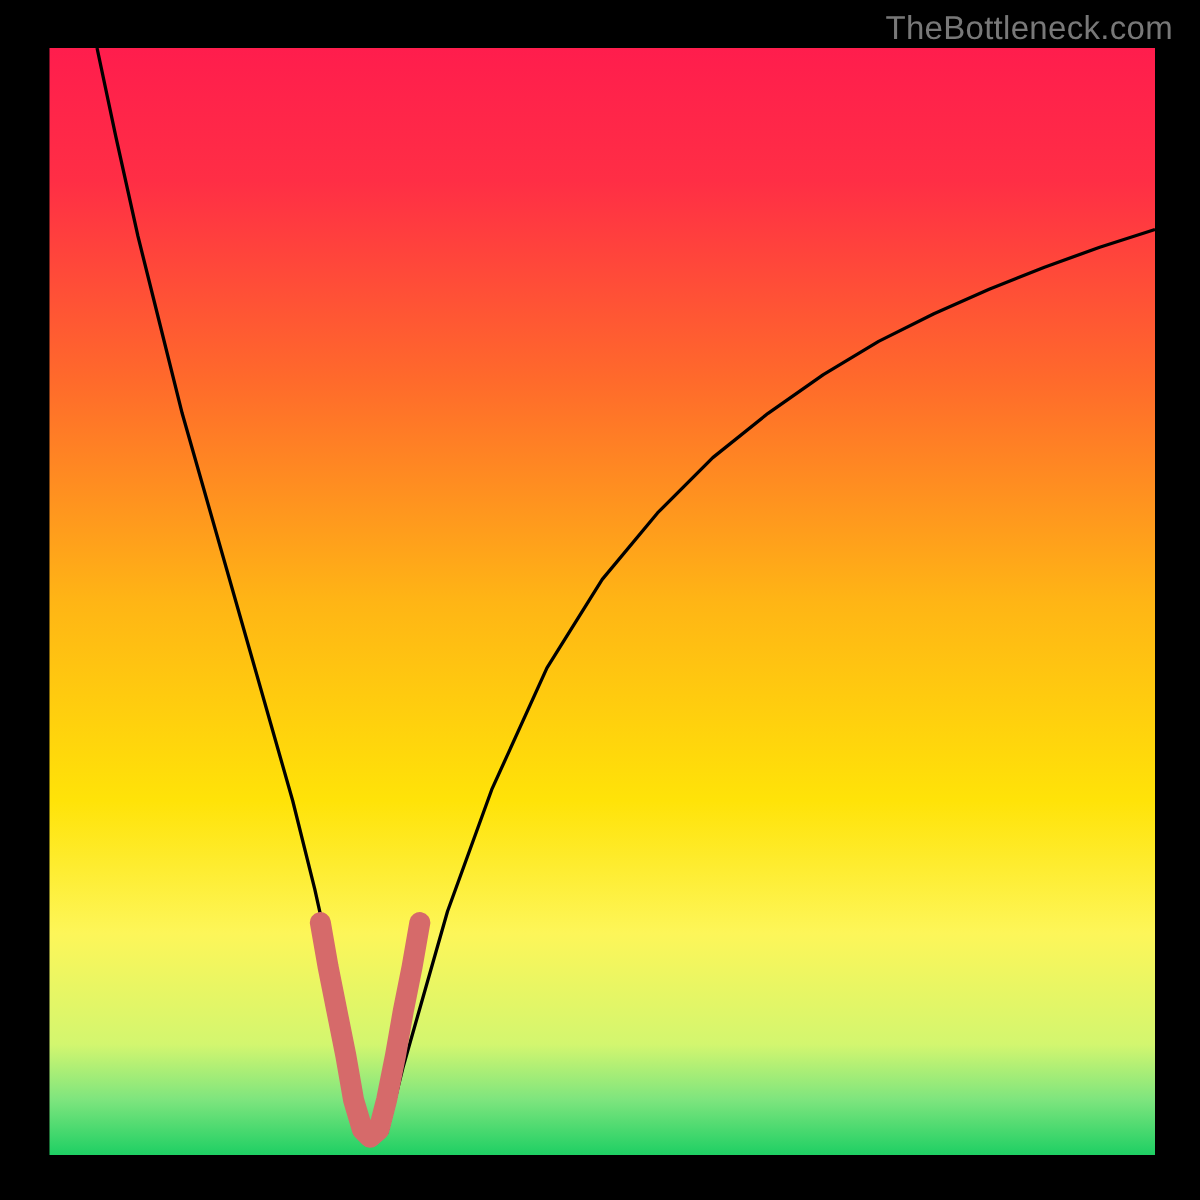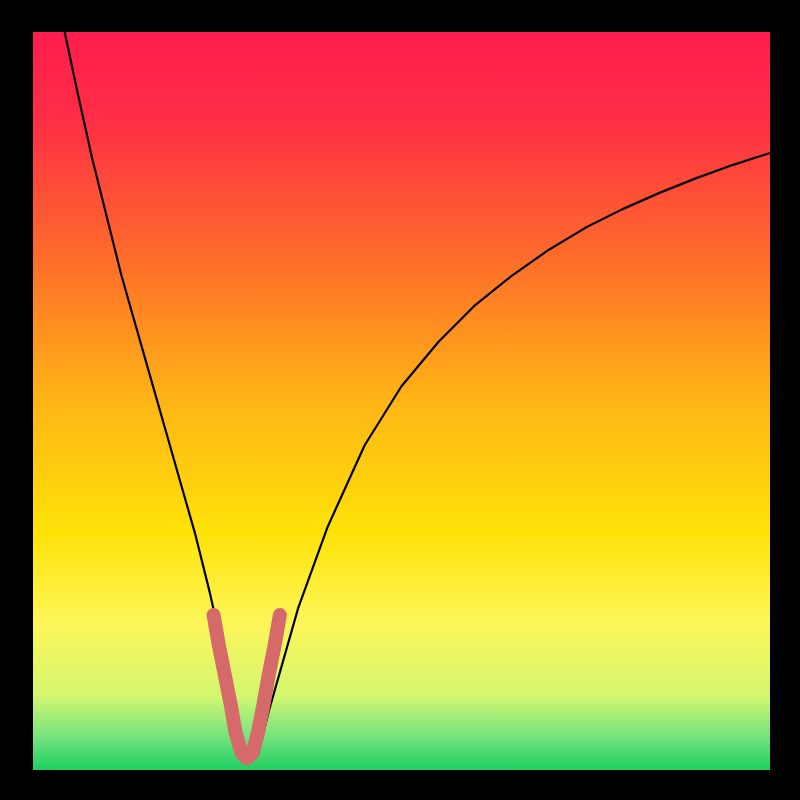--- a/index.html
+++ b/index.html
@@ -30,20 +30,21 @@
     position: absolute;
     left: 0;
     top: 0;
   }
 </style>
 </head>
 <body>
 
 <div class="frame">
 
+  <div class="watermark">TheBottleneck.com</div>
 
   <svg id="chart-svg" width="800" height="800" viewBox="0 0 800 800">
     <defs>
       <linearGradient id="bg-grad" x1="0" y1="0" x2="0" y2="1">
           <stop offset="0%" stop-color="#ff1d4d"></stop>
           <stop offset="12%" stop-color="#ff2e45"></stop>
           <stop offset="30%" stop-color="#ff6a2b"></stop>
           <stop offset="50%" stop-color="#ffb515"></stop>
           <stop offset="68%" stop-color="#ffe308"></stop>
           <stop offset="80%" stop-color="#fdf659"></stop>

